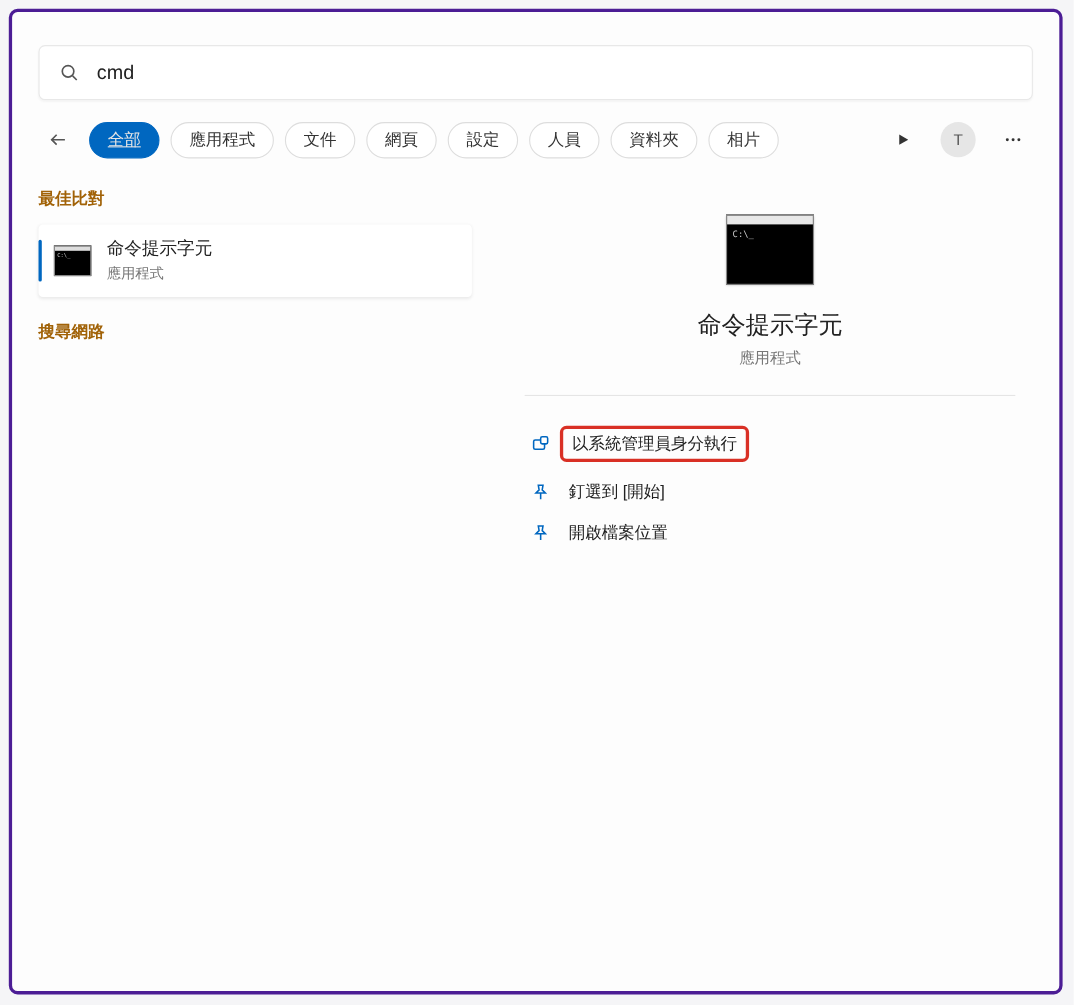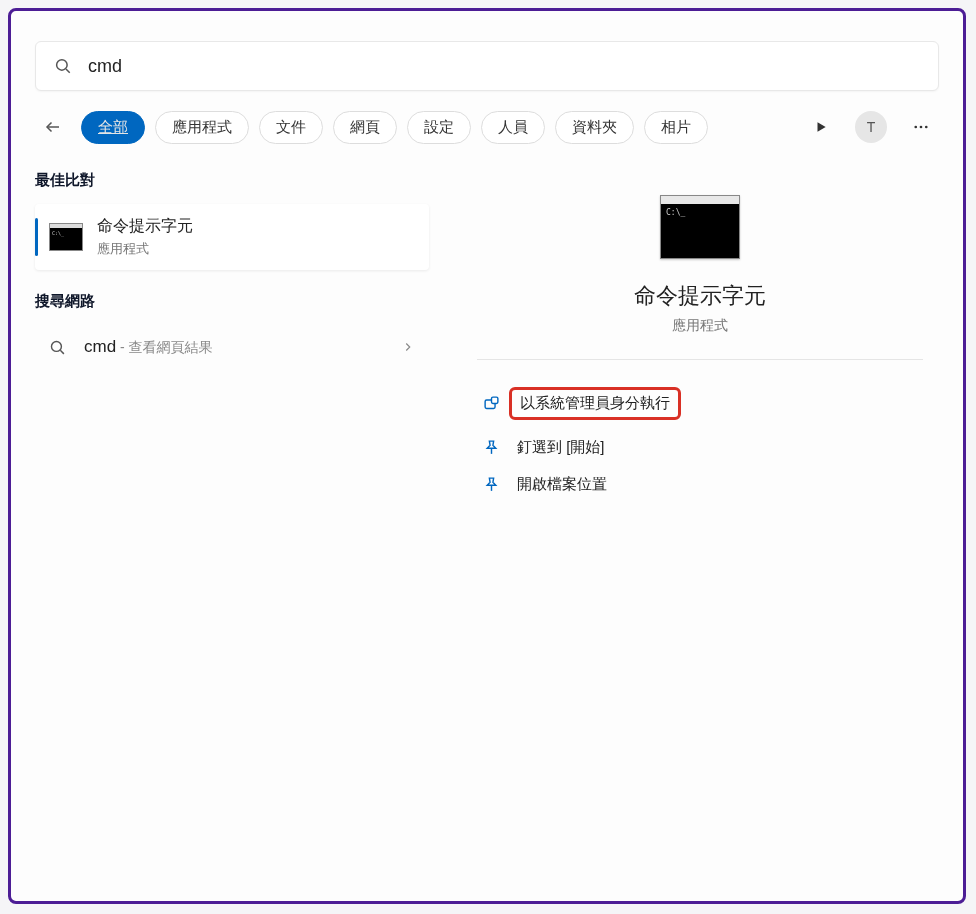--- a/index.html
+++ b/index.html
@@ -104,21 +104,21 @@
     padding-right: 16px;
   }
   .col-right {
     flex: 1;
     padding-left: 16px;
   }
 
   .section-header {
     font-size: 15px;
     font-weight: 600;
-    color: #0f172a;
+    color: #a16207;
     margin: 6px 0 14px 0;
   }
 
   .result-item {
     display: flex;
     align-items: center;
     padding: 12px 14px;
     border-radius: 4px;
     cursor: pointer;
     position: relative;
@@ -306,36 +306,20 @@
           <div class="cmd-icon-small"></div>
         </div>
         <div class="result-text">
           <div class="title">命令提示字元</div>
           <div class="sub">應用程式</div>
         </div>
       </div>
 
       <div class="section-header" style="margin-top:22px">搜尋網路</div>
 
-      <div class="web-result">
-        <span class="icon">
-          <svg width="17" height="17" viewBox="0 0 24 24" fill="none" stroke="currentColor" stroke-width="2">
-              <circle cx="10.5" cy="10.5" r="7"></circle>
-              <line x1="21" y1="21" x2="16" y2="16"></line>
-            </svg>
-        </span>
-        <span>
-          <span class="term">cmd</span><span class="hint"> - 查看網頁結果</span>
-        </span>
-        <span class="chev">
-          <svg width="14" height="14" viewBox="0 0 24 24" fill="none" stroke="currentColor" stroke-width="2">
-              <polyline points="9 6 15 12 9 18"></polyline>
-            </svg>
-        </span>
-      </div>
     </div>
 
     <div class="col-right">
       <div class="detail-panel">
         <div class="detail-icon-wrap">
           <div class="cmd-icon-large"></div>
         </div>
         <div class="detail-title">命令提示字元</div>
         <div class="detail-sub">應用程式</div>
         <div class="detail-divider"></div>

